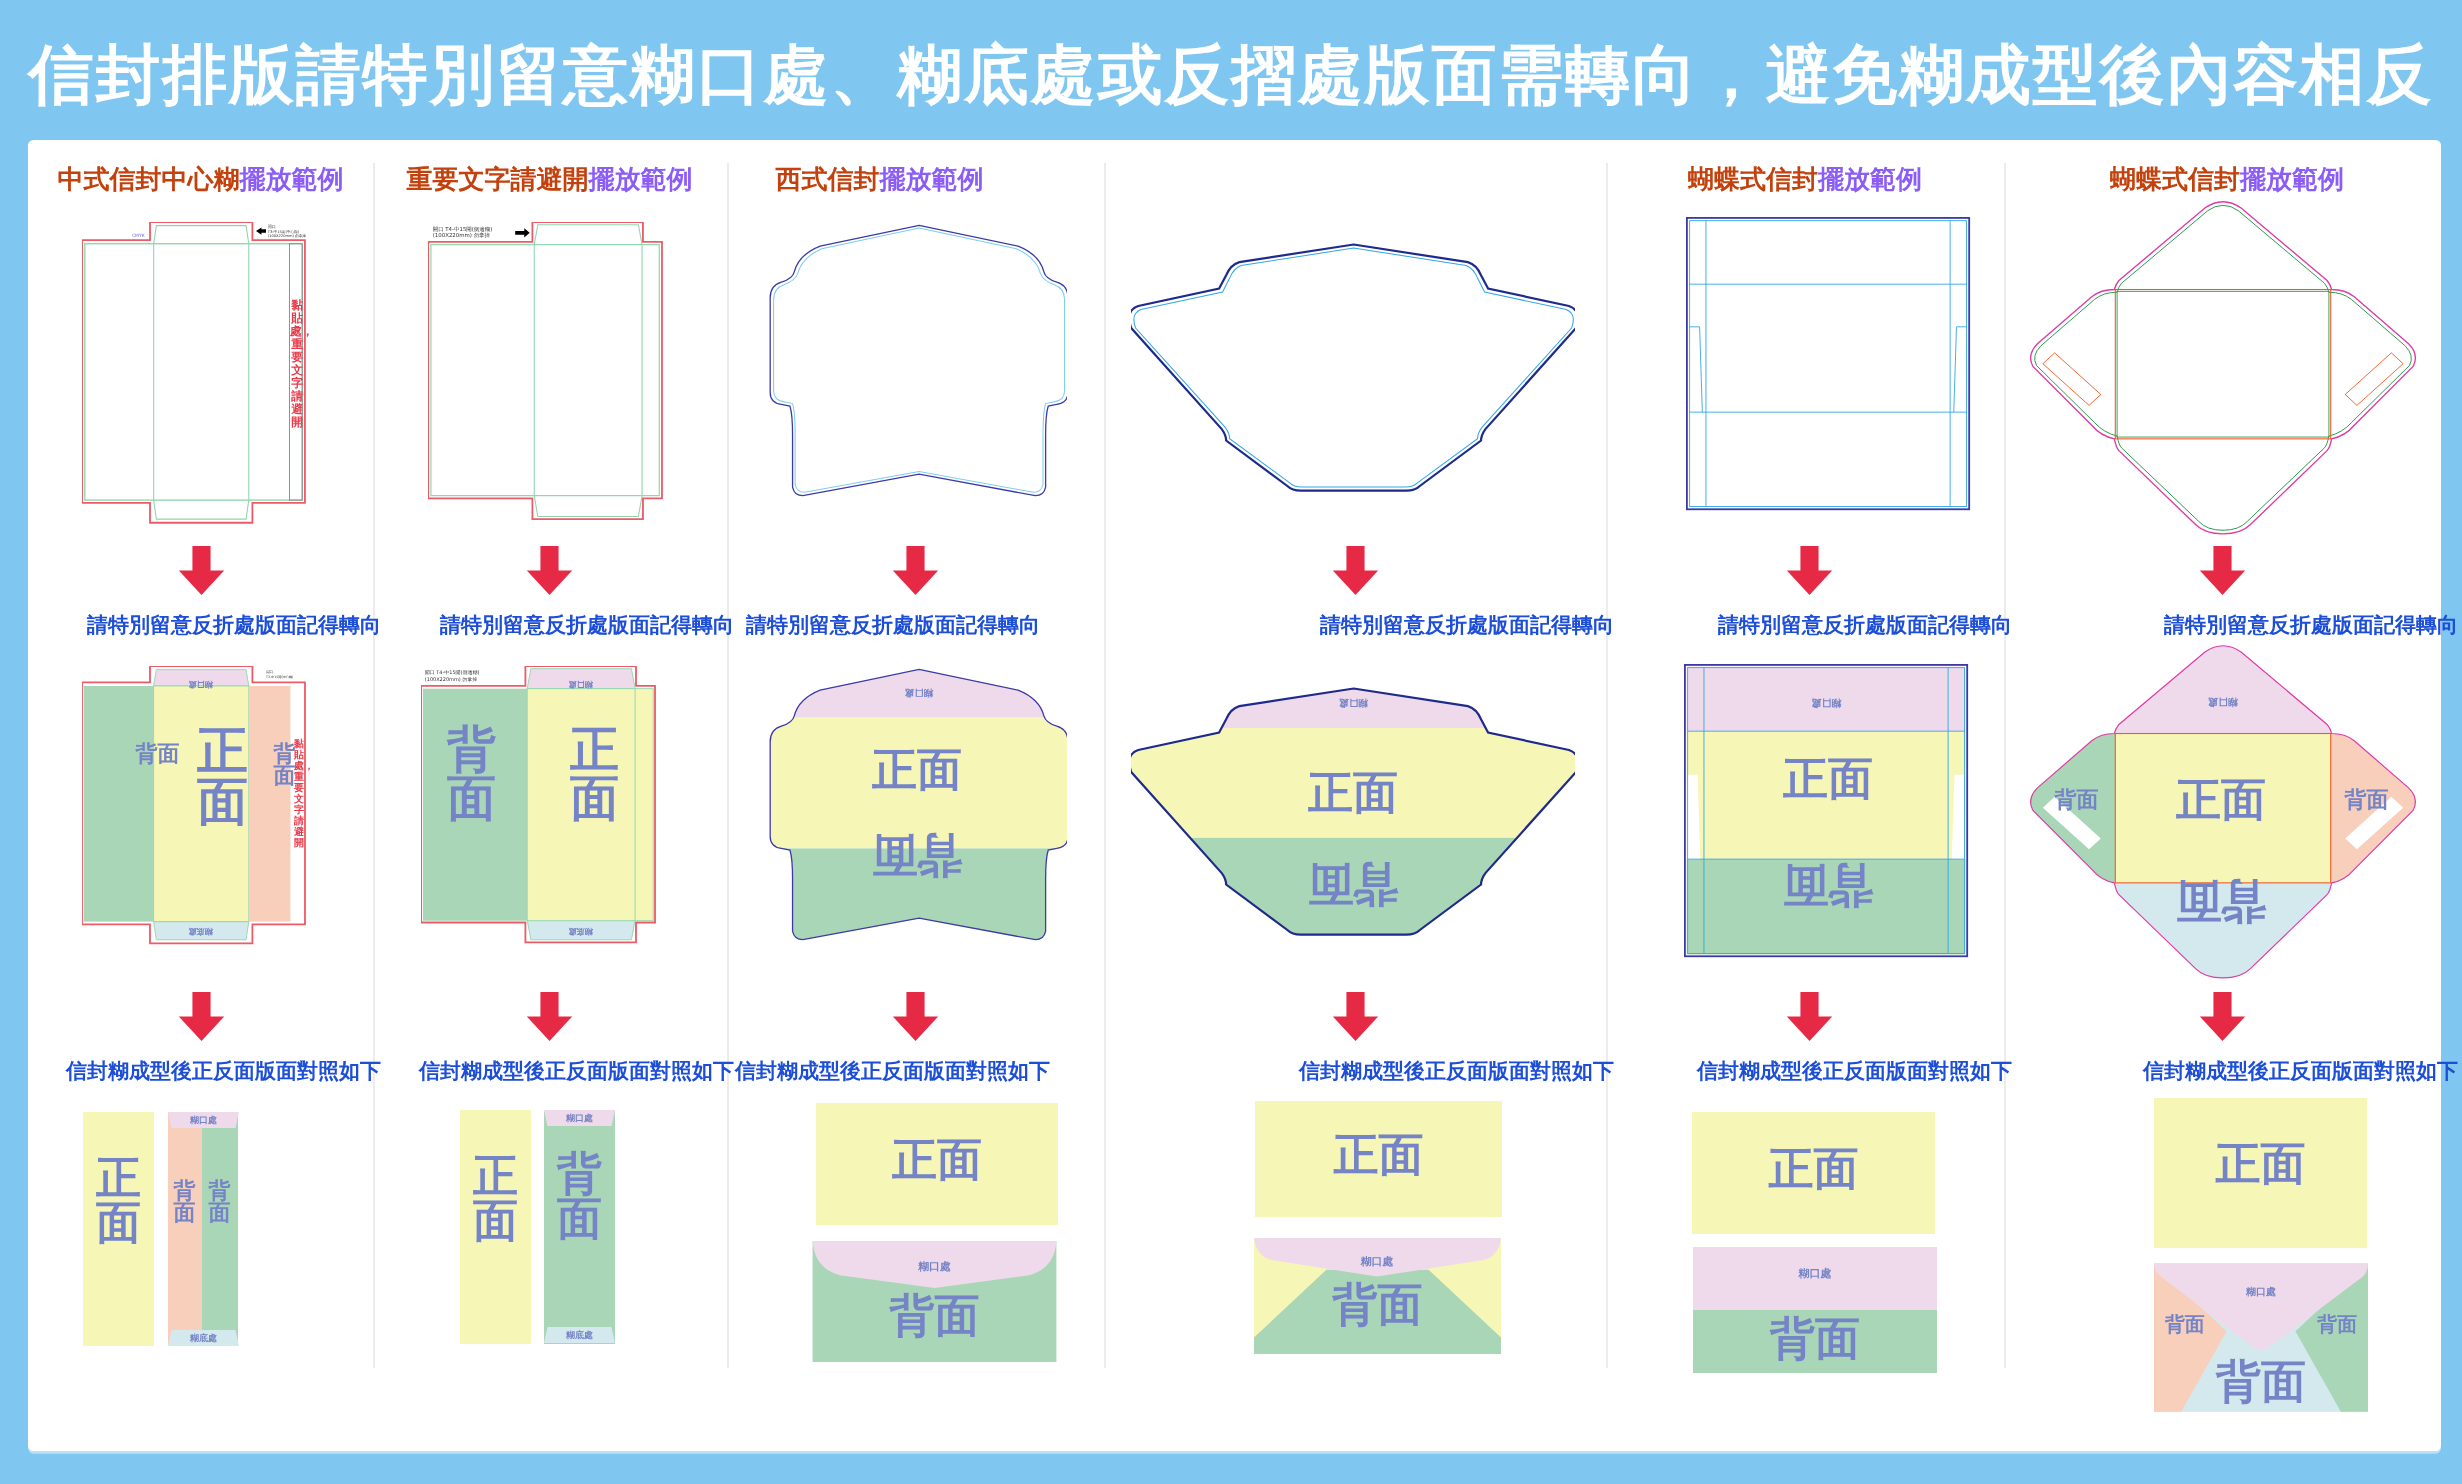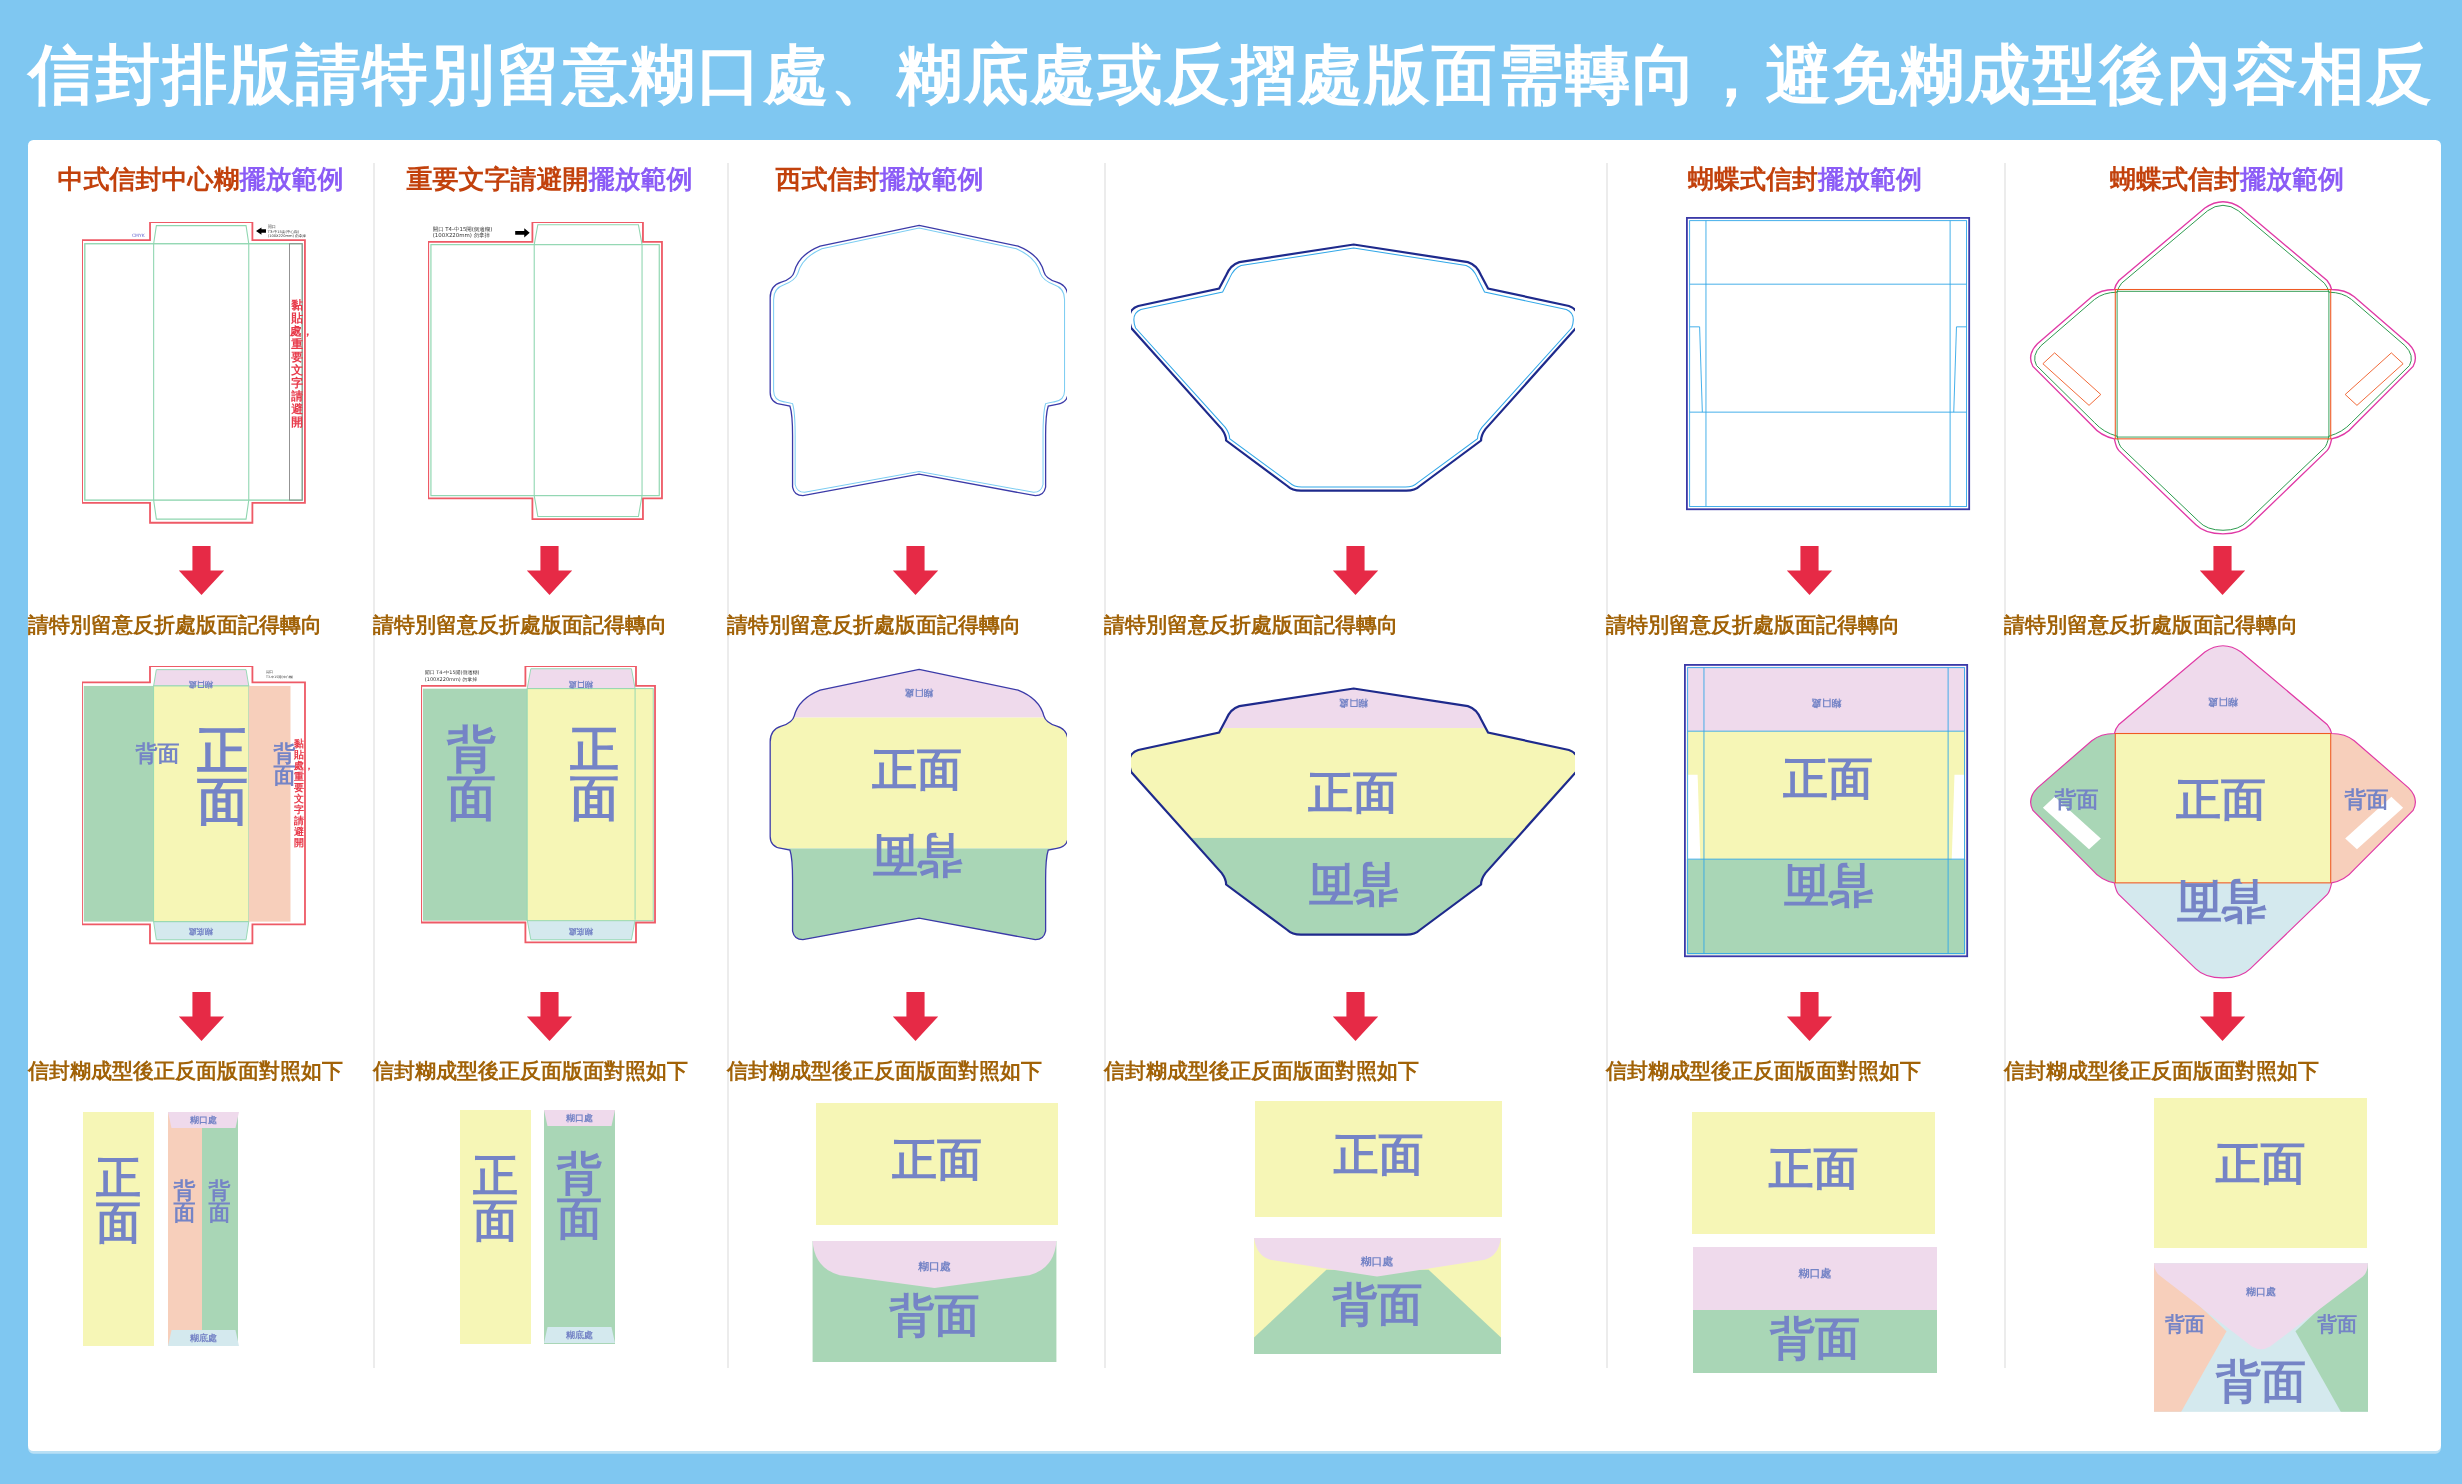--- a/index.html
+++ b/index.html
@@ -7,21 +7,21 @@
   body { background: #7fc7f1; font-family: "DejaVu Sans", "Liberation Sans", sans-serif; position: relative; }
   .title { position: absolute; left: 0; top: 34px; width: 2462px; text-align: center; color: #ffffff;
     font-size: 65px; font-weight: bold; letter-spacing: 1.8px; line-height: 82px; }
   .panel { position: absolute; left: 28px; top: 140px; width: 2413px; height: 1311px; background: #ffffff;
     border-radius: 5.4px; box-shadow: 0 2.7px 0 #b9e0f5; }
   .col { position: absolute; top: 0; height: 1223px; }
   .divider { position: absolute; top: 22.7px; width: 1.8px; height: 1205px; background: #ececec; }
   .col-title { position: absolute; top: 22px; left: 0; width: 100%; text-align: center; font-size: 26px; font-weight: bold; white-space: nowrap; }
   .col-title .g { color: #c2410c; }
   .col-title .o { color: #8b5cf6; }
-  .note { position: absolute; left: 0; width: 100%; text-align: left; color: #a16207; font-size: 21px; font-weight: bold; white-space: nowrap; }
+  .note { position: absolute; left: 8px; width: 100%; text-align: right; color: #1d4ed8; font-size: 21px; font-weight: bold; white-space: nowrap; }
   .arrow { position: absolute; width: 49px; height: 49px; }
   .fig { position: absolute; }
   .lbl { fill: #7584c6; font-family: "DejaVu Sans", sans-serif; font-weight: bold; }
   .big { position: absolute; color: #7584c6; font-weight: bold; text-align: center; line-height: 1; }
 </style>
 </head>
 <body>
 
 <div class="title">信封排版請特別留意糊口處、糊底處或反摺處版面需轉向，避免糊成型後內容相反</div>
 

